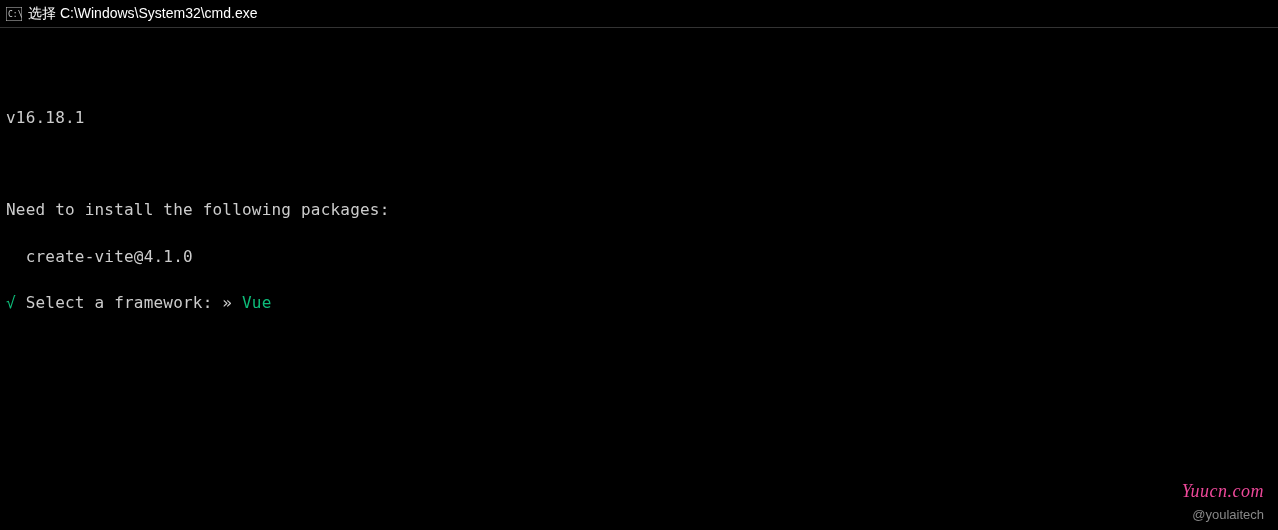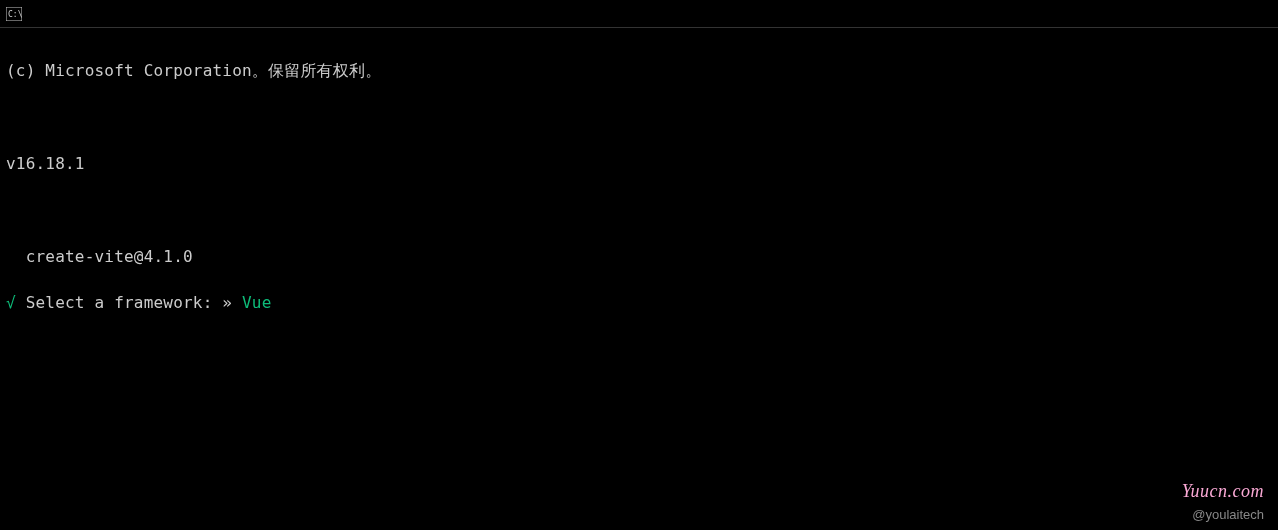--- a/index.html
+++ b/index.html
@@ -52,21 +52,21 @@
     .line {
       min-height: 1.45em;
     }
     .green {
       color: #0dbc79;
     }
     .watermark-top {
       position: absolute;
       right: 14px;
       bottom: 28px;
-      color: #f9a8d4;
+      color: #ec4899;
       font-family: "Times New Roman", serif;
       font-style: italic;
       font-size: 18px;
       letter-spacing: 0.5px;
     }
     .watermark-bottom {
       position: absolute;
       right: 14px;
       bottom: 8px;
       color: #888;
@@ -78,27 +78,28 @@
 </head>
 <body>
 
 <div class="titlebar">
   <span class="titlebar-icon">
     <svg viewBox="0 0 16 14">
       <rect x="0" y="0" width="16" height="14" fill="#000" stroke="#ccc" stroke-width="1"></rect>
       <text x="2" y="10" font-size="8" fill="#ccc" font-family="monospace">C:\</text>
     </svg>
   </span>
+  <span class="titlebar-text">选择 C:\Windows\System32\cmd.exe</span>
 </div>
 
 <div class="terminal">
-<div class="line">(c) Microsoft Corporation。保留所有权利。</div>
 <div class="line"> </div>
 <div class="line">v16.18.1</div>
 <div class="line"> </div>
+<div class="line">Need to install the following packages:</div>
 <div class="line">  create-vite@4.1.0</div>
 <div class="line"><span class="green">√</span><span> Select a framework: » </span><span class="green">Vue</span></div>
 
 
 
 
 
 
 
 

